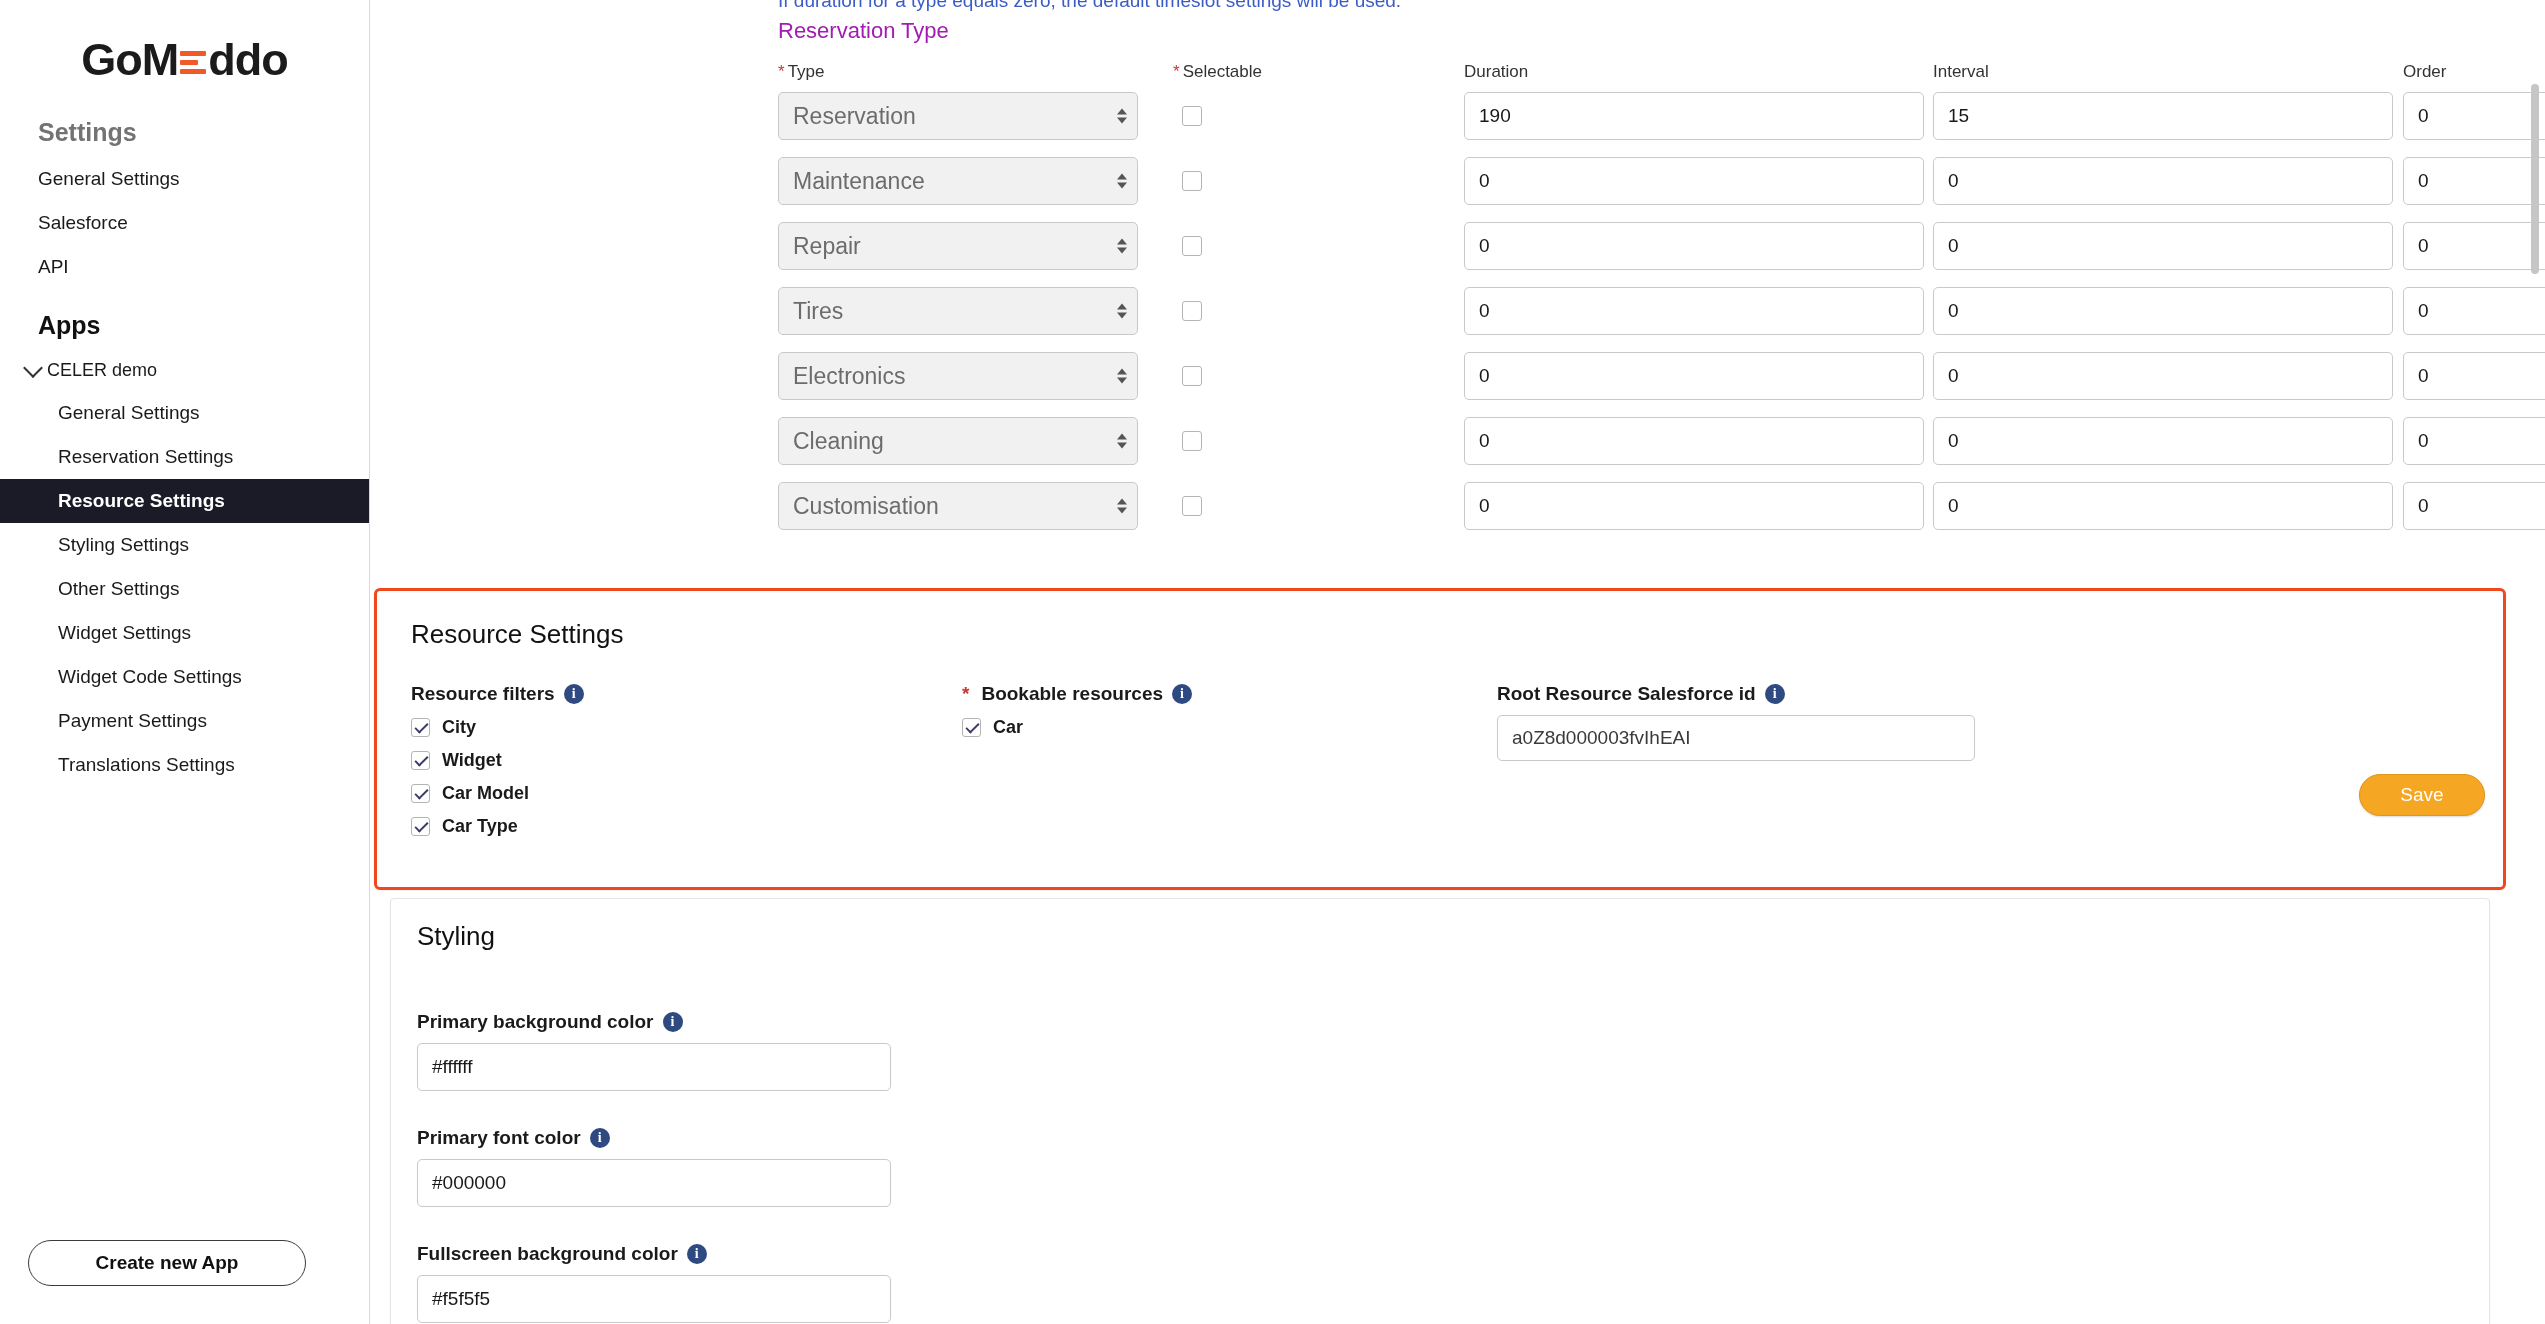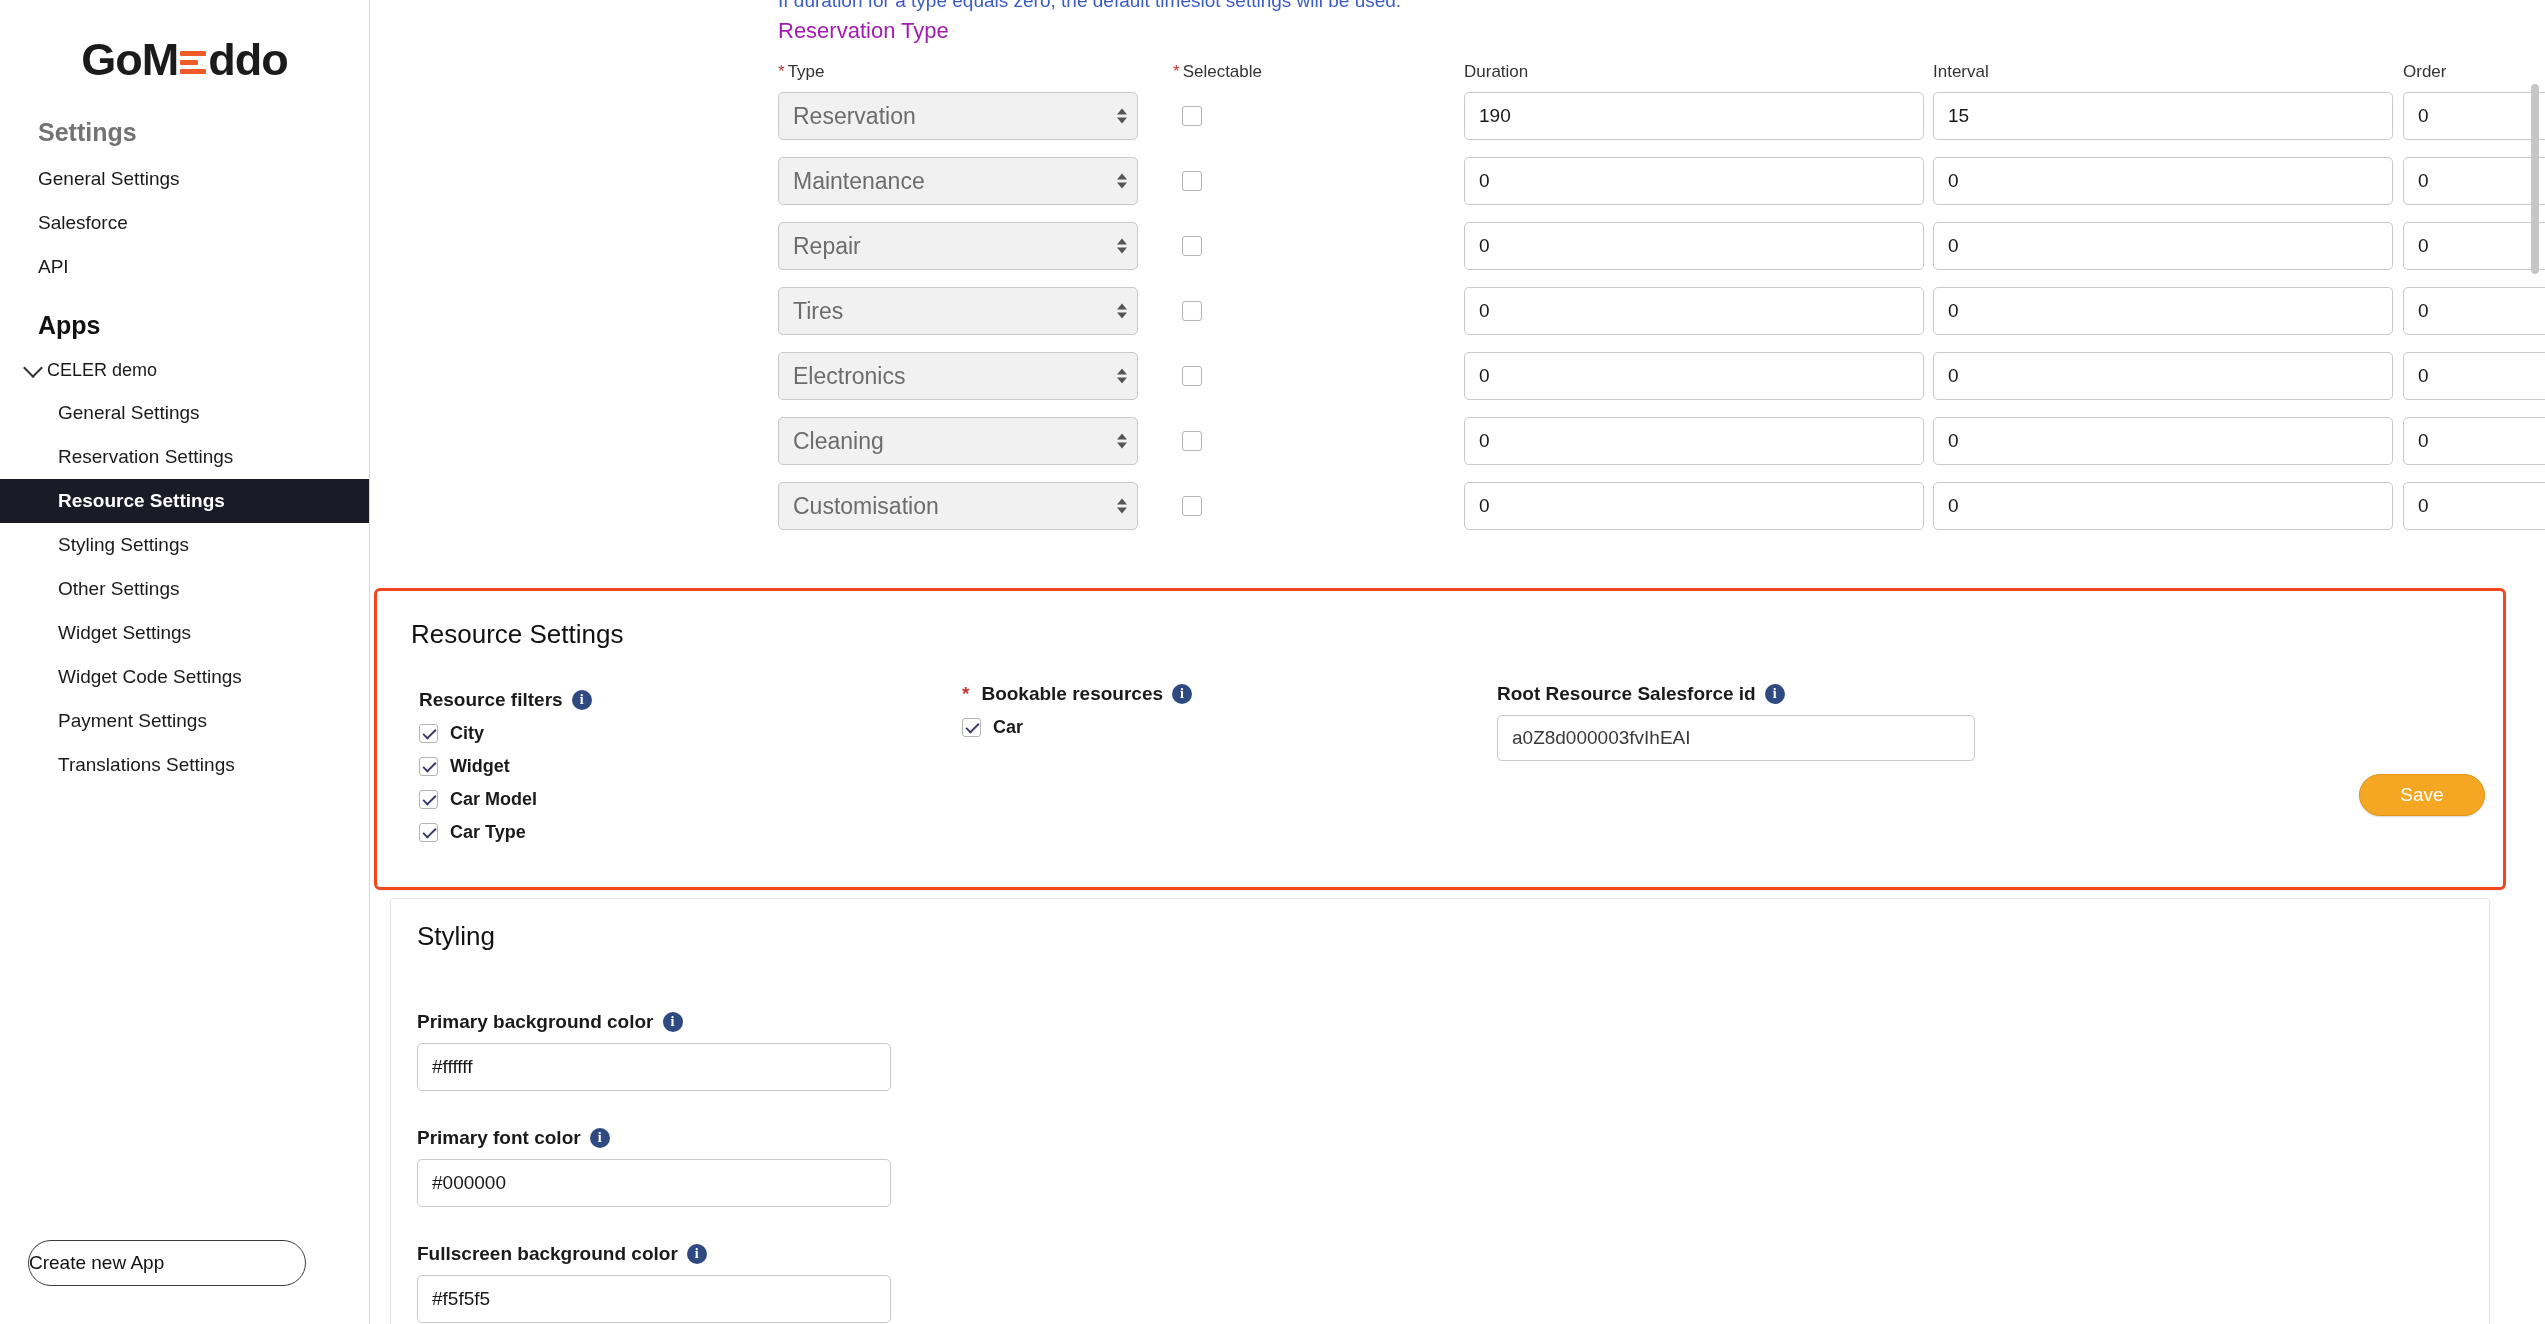--- a/index.html
+++ b/index.html
@@ -105,24 +105,24 @@
     position: absolute;
     left: 28px;
     bottom: 38px;
     width: 278px;
     height: 46px;
     border: 1.5px solid #3b3b3b;
     border-radius: 23px;
     background: #ffffff;
     color: #111;
     font-size: 19px;
-    font-weight: normal;
-    display: flex;
-    align-items: center;
-    justify-content: flex-start;
+    font-weight: bold;
+    display: flex;
+    align-items: center;
+    justify-content: center;
     cursor: pointer;
   }
 
   
   .main {
     flex: 1;
     height: 1324px;
     position: relative;
     background: #ffffff;
     overflow: hidden;
@@ -581,21 +581,21 @@
         <div class="txtbox" style="left:1625px; width:460px;">
           <span>0</span>
         </div>
       </div>
 
     </div>
 
     <div class="card highlight" style="left:4px; top:588px; width:2132px;">
       <div class="card-title">Resource Settings</div>
 
-      <div style="position:absolute; left:42px; top:92px;margin-top:6px;">
+      <div style="position:absolute; left:34px; top:92px;">
         <div class="field-label">
           <span>Resource filters</span>
           <span class="info-i">i</span>
         </div>
         <div class="check-row">
           <span class="cb-sm checked"></span>
           <span>City</span>
         </div>
         <div class="check-row">
           <span class="cb-sm checked"></span>

